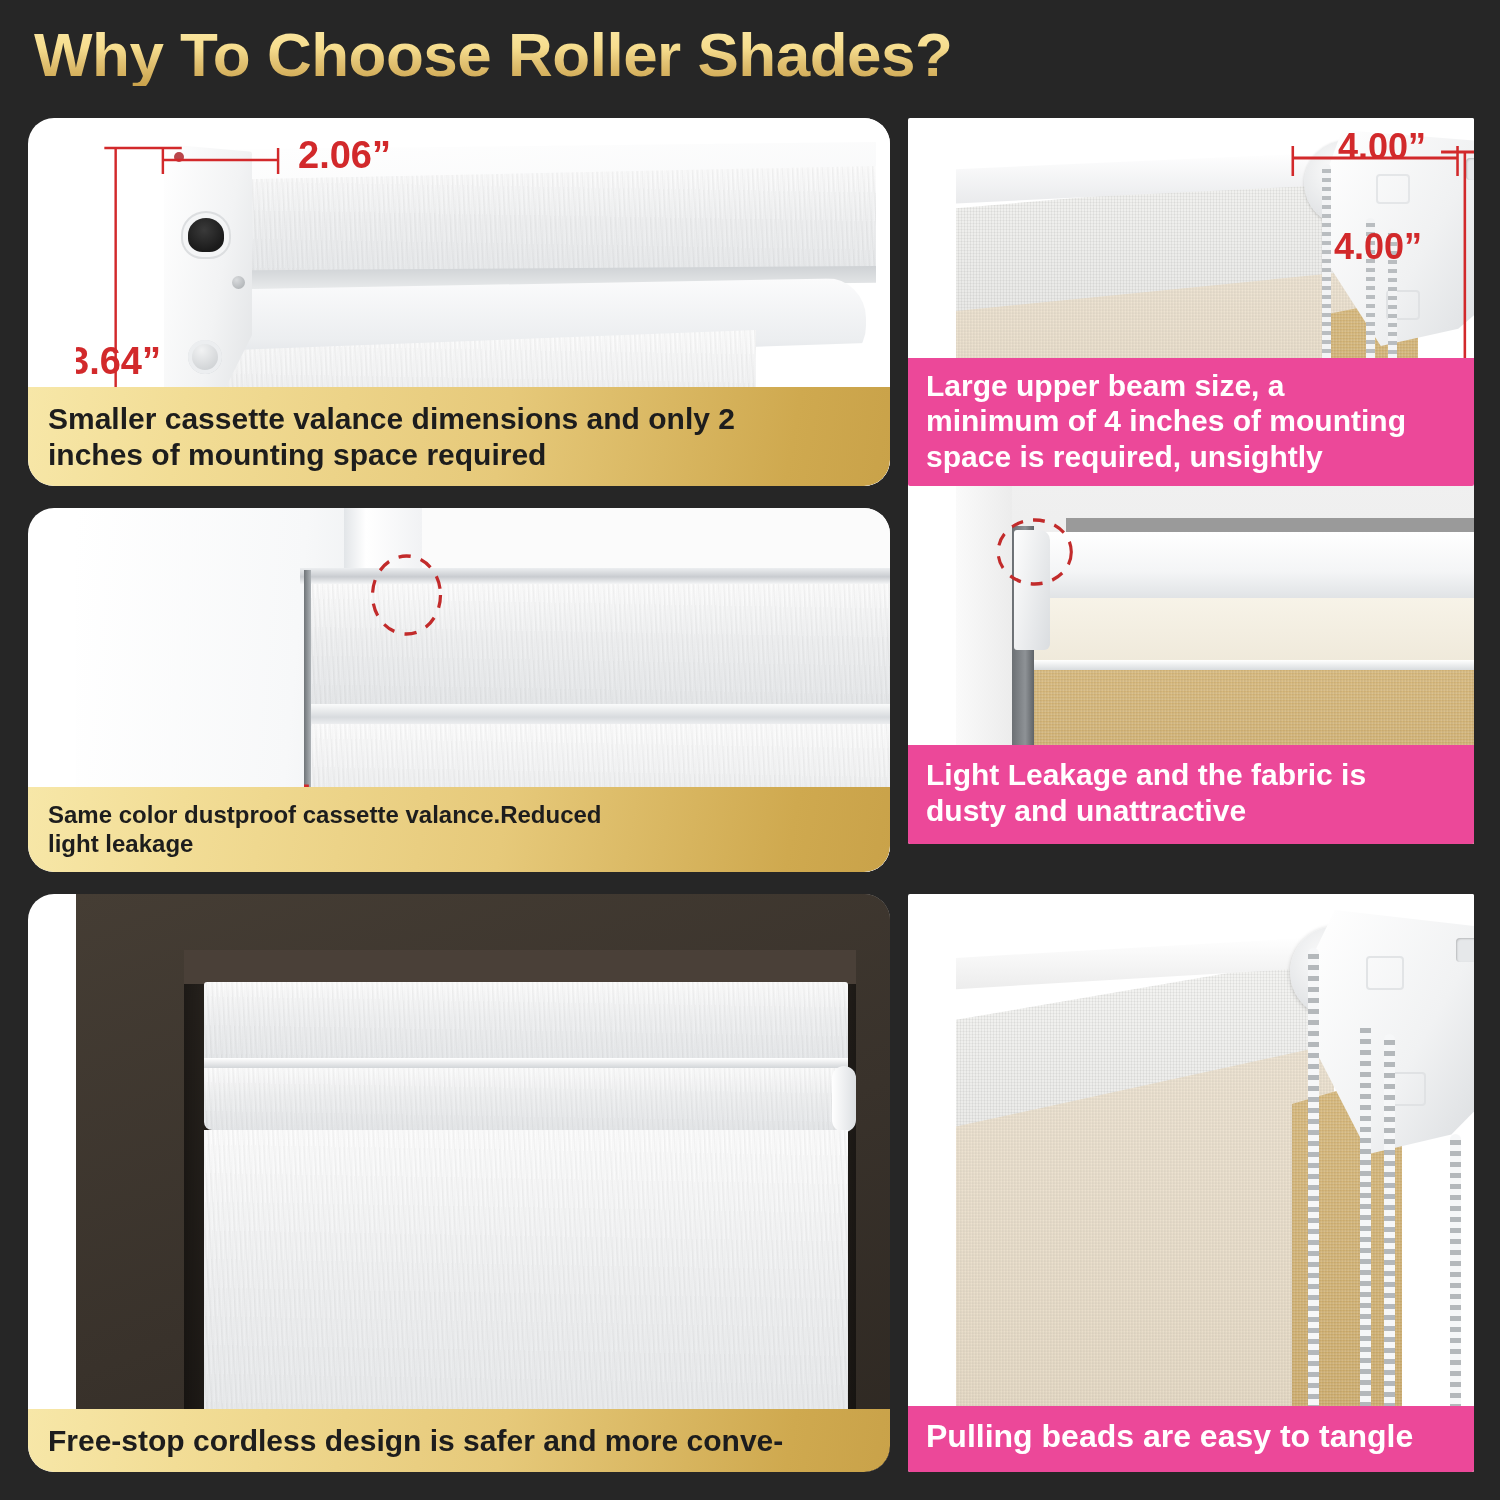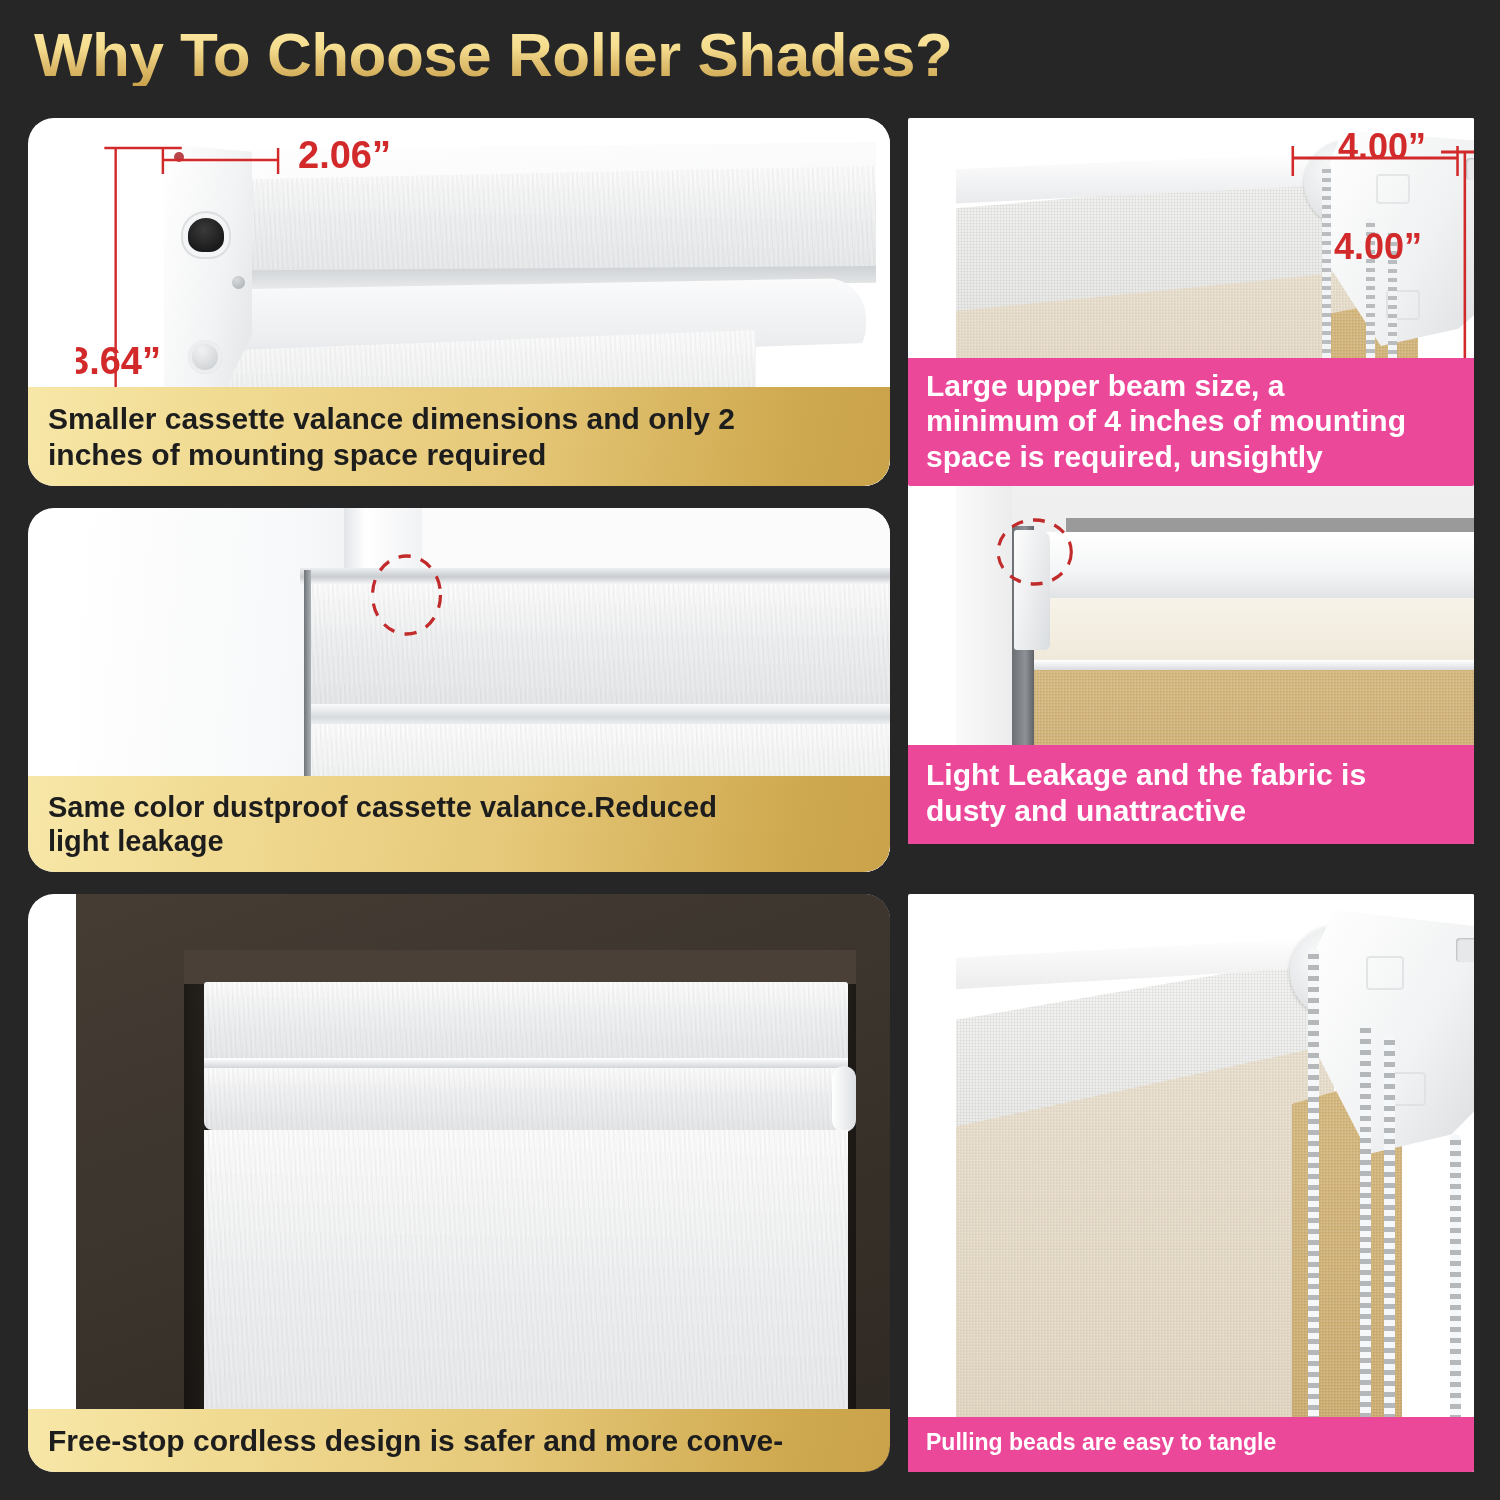--- a/index.html
+++ b/index.html
@@ -239,21 +239,21 @@
     <svg class="anno" viewBox="0 0 862 364" preserveAspectRatio="none">
       <g fill="#d2292b" stroke="#d2292b">
         <path d="M196 290 L222 290 L222 284 L238 293 L222 302 L222 296 L196 296 Z"></path>
         <rect x="242" y="277" width="4" height="32"></rect>
         <path d="M296 290 L272 290 L272 284 L256 293 L272 302 L272 296 L296 296 Z"></path>
       </g>
     </svg>
     <div class="gaplbl" style="left:306px; top:275px; font-size:30px; font-weight:normal;">smaller gap</div>
   </div>
 
-  <div class="cap gold" style="font-size:29px;">
+  <div class="cap gold" style="font-size:24px;">
     <span class="ln">Same color dustproof cassette valance.Reduced</span>
     <span class="ln">light leakage</span>
   </div>
 </div>
 
 <div class="panel right" style="left:908px; top:480px; width:566px; height:364px;">
 
   <div class="photo" style="background:#f3f3f3;">
     <div style="position:absolute;left:0;top:0;width:566px;height:364px;background:linear-gradient(180deg,#f0f0f0,#e7e7e7);"></div>
     <div style="position:absolute;left:110px;top:38px;width:456px;height:38px;background:#9a9a9a;"></div>
@@ -366,16 +366,16 @@
     <div style="position:absolute;left:352px;top:54px;width:11px;height:524px;
                 background:repeating-linear-gradient(180deg,#f6f7f8 0 6px,#b4b8bb 6px 11px);border-radius:6px;"></div>
     <div style="position:absolute;left:404px;top:128px;width:11px;height:450px;
                 background:repeating-linear-gradient(180deg,#f6f7f8 0 6px,#b4b8bb 6px 11px);border-radius:6px;"></div>
     <div style="position:absolute;left:428px;top:140px;width:11px;height:438px;
                 background:repeating-linear-gradient(180deg,#f6f7f8 0 6px,#b4b8bb 6px 11px);border-radius:6px;"></div>
     <div style="position:absolute;left:494px;top:240px;width:11px;height:338px;
                 background:repeating-linear-gradient(180deg,#f6f7f8 0 6px,#b4b8bb 6px 11px);border-radius:6px;"></div>
   </div>
 
-  <div class="cap grey" style="font-size:23px; padding:12px 16px 16px 18px;">
+  <div class="cap grey" style="font-size:32px; padding:12px 16px 16px 18px;">
     <span class="ln">Pulling beads are easy to tangle</span>
   </div>
 </div>
 
 </body></html>

